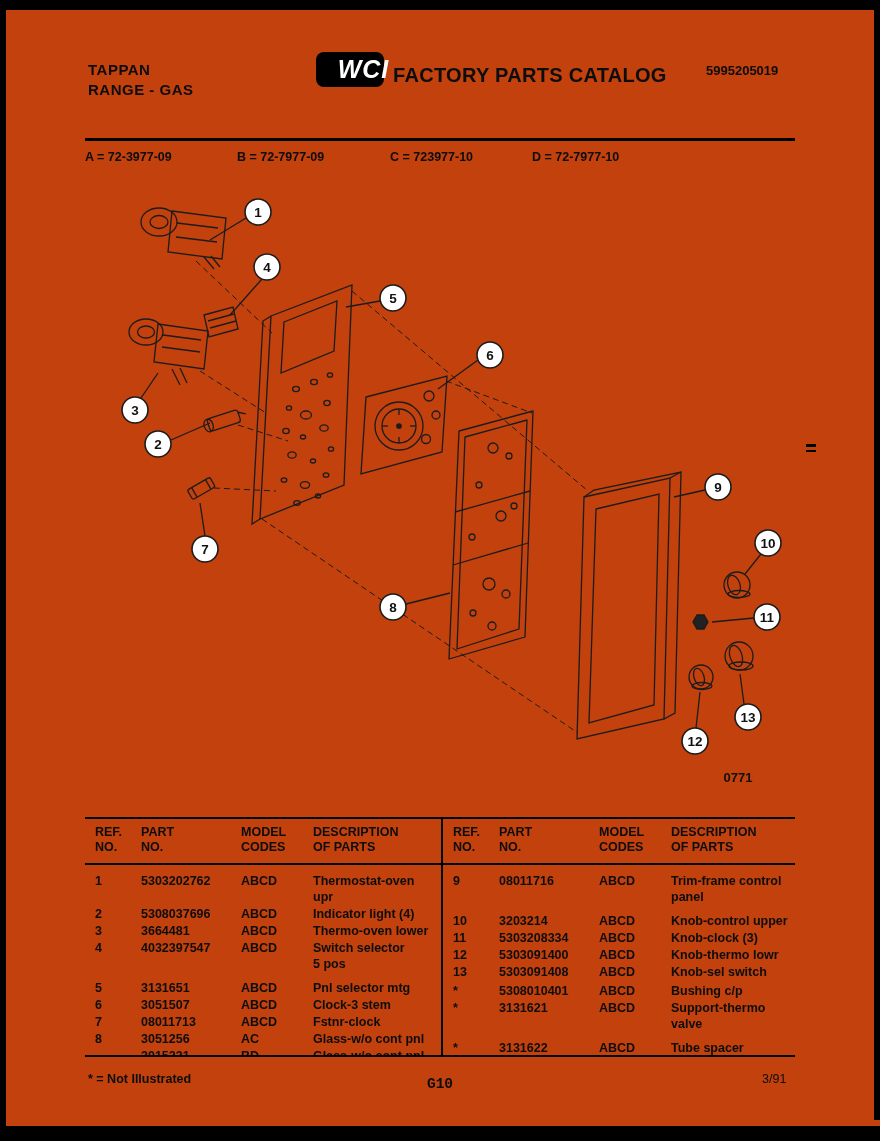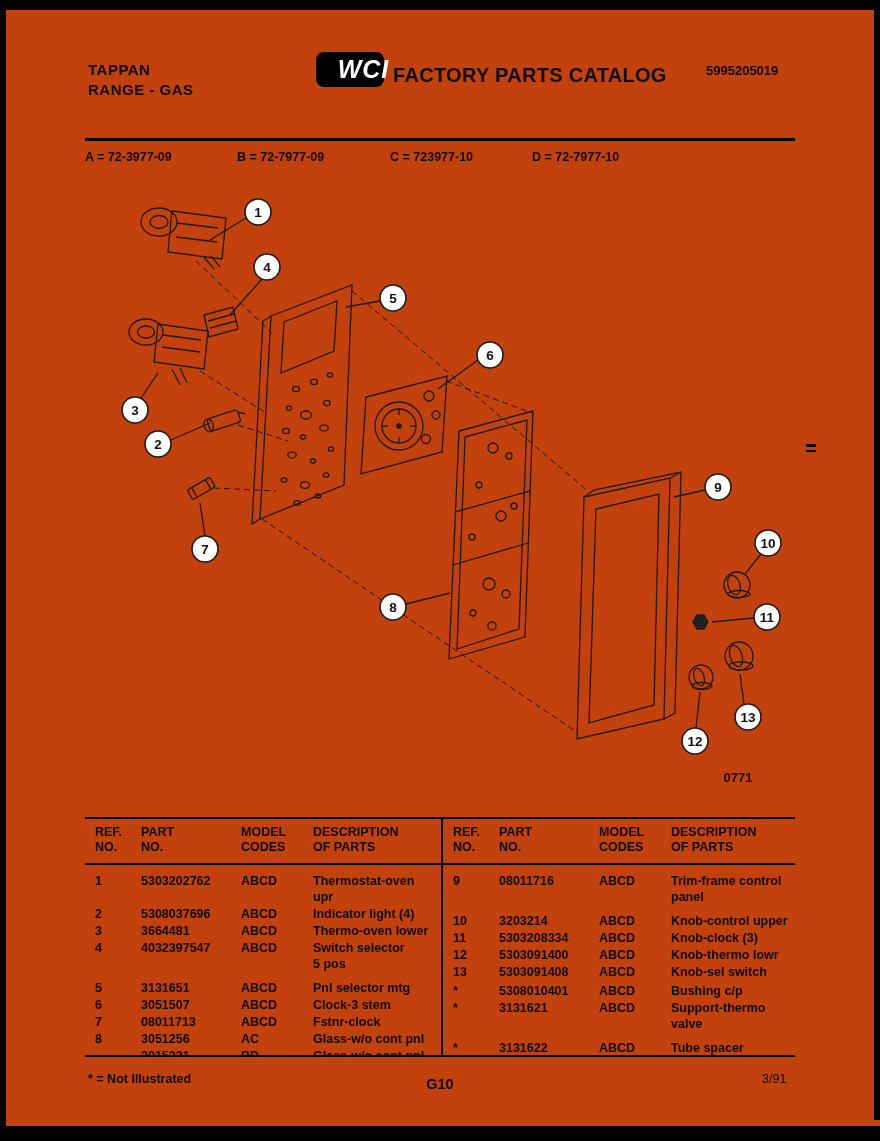--- a/index.html
+++ b/index.html
@@ -44,21 +44,21 @@
   .thead, .trow { display:grid; grid-template-columns:42px 96px 68px 1fr; column-gap:4px; font-size:12.5px; font-weight:bold; }
   .thead { height:38px; line-height:15px; }
   .thead .cell { white-space:pre-line; }
   .tbody { padding-top:9px; }
   .trow { line-height:16px; margin-top:1px; }
   .cell.desc { white-space:pre-line; }
   .gap-top { margin-top:8px; }
   .gap-top-sm { margin-top:3px; }
 
   .footer-note { position:absolute; left:88px; top:1072px; font-size:12.5px; font-weight:bold; }
-  .footer-page { position:absolute; left:0; top:1076px; width:880px; text-align:center; font-size:14.5px; font-weight:bold; }
+  .footer-page { position:absolute; left:0; top:1076px; width:880px; text-align:center; font-size:14.5px; font-weight:bold;font-family:Liberation Mono, monospace; }
   .footer-date { position:absolute; left:762px; top:1072px; font-size:12.5px; font-weight:normal; }
 </style>
 </head>
 <body>
 
 <div class="page">
 
   <div class="edge edge-top"></div>
   <div class="edge edge-bottom"></div>
   <div class="edge edge-left"></div>

